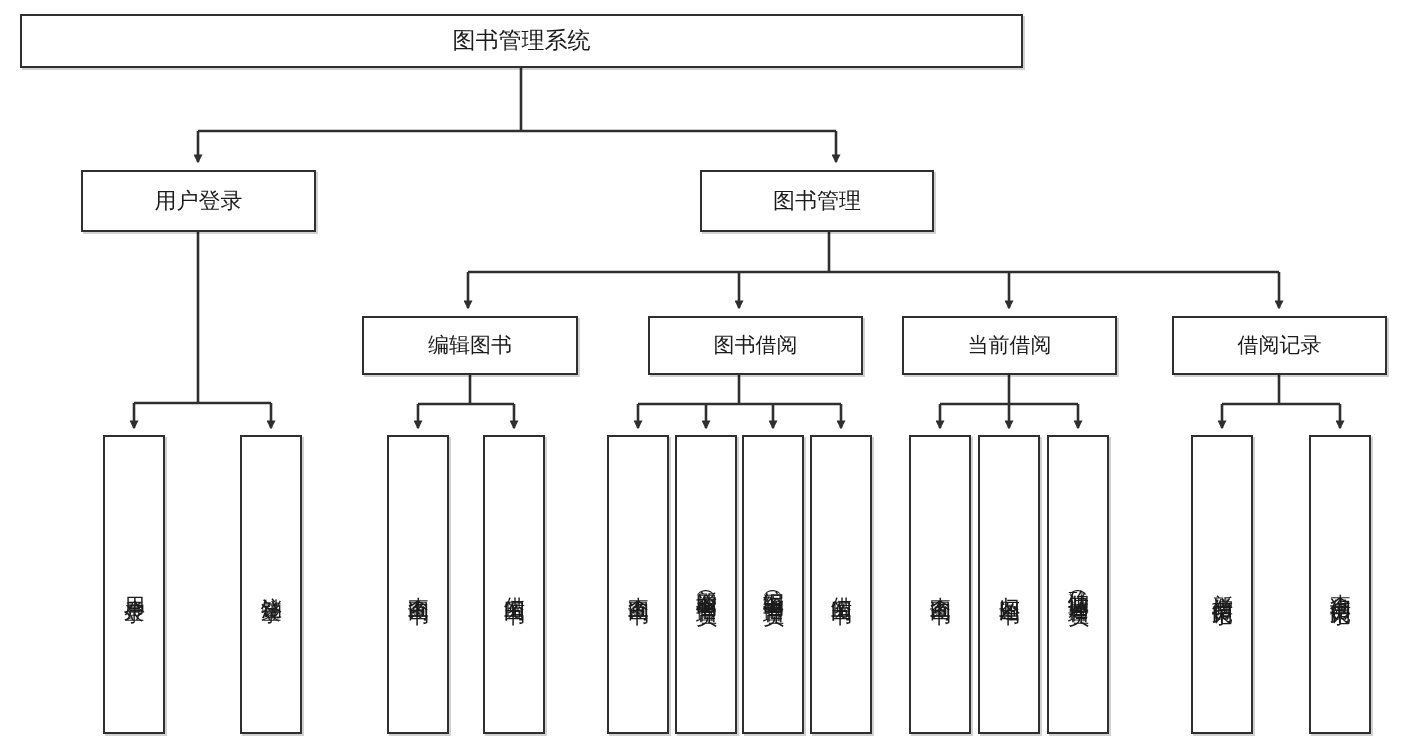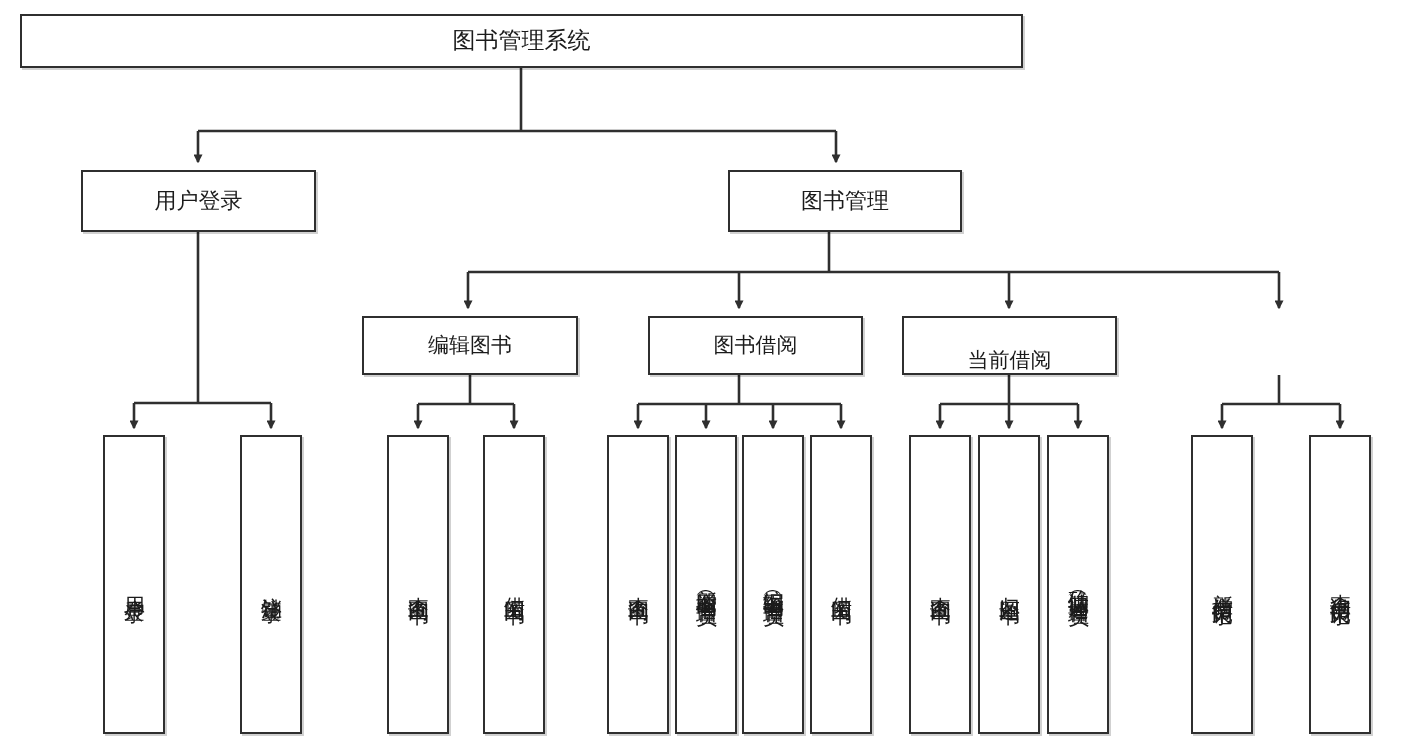--- a/index.html
+++ b/index.html
@@ -129,36 +129,39 @@
   </svg>
 
   <div class="node-box node-root" style="left:20px; top:14px; width:1003px; height:54px;">
     <span class="node-label">图书管理系统</span>
   </div>
 
   <div class="node-box node-l2" style="left:81px; top:170px; width:235px; height:62px;">
     <span class="node-label">用户登录</span>
   </div>
 
-  <div class="node-box node-l2" style="left:728px; top:170px; width:234px; height:62px;">
+  <div class="node-box node-l2" style="left:700px; top:170px; width:234px; height:62px;">
     <span class="node-label">图书管理</span>
   </div>
 
   <div class="node-box node-l3" style="left:362px; top:316px; width:216px; height:59px;">
     <span class="node-label">编辑图书</span>
   </div>
 
   <div class="node-box node-l3" style="left:632px; top:316px; width:215px; height:59px;margin-left:16px;">
     <span class="node-label">图书借阅</span>
   </div>
 
-  <div class="node-box node-l3" style="left:902px; top:316px; width:215px; height:59px;align-items:flex-end;">
+  <div class="node-box node-l3" style="left:902px; top:316px; width:215px; height:59px;">
     <span class="node-label">当前借阅</span>
   </div>
 
+  <div class="node-box node-l3" style="left:1172px; top:316px; width:215px; height:59px;">
+    <span class="node-label">借阅记录</span>
+  </div>
 
   <div class="node-box node-leaf" style="left:103px; top:435px; width:62px; height:299px;">
     <span class="node-label">用户登录</span>
   </div>
 
   <div class="node-box node-leaf" style="left:240px; top:435px; width:62px; height:299px;">
     <span class="node-label">注销登录</span>
   </div>
 
   <div class="node-box node-leaf" style="left:387px; top:435px; width:62px; height:299px;">

